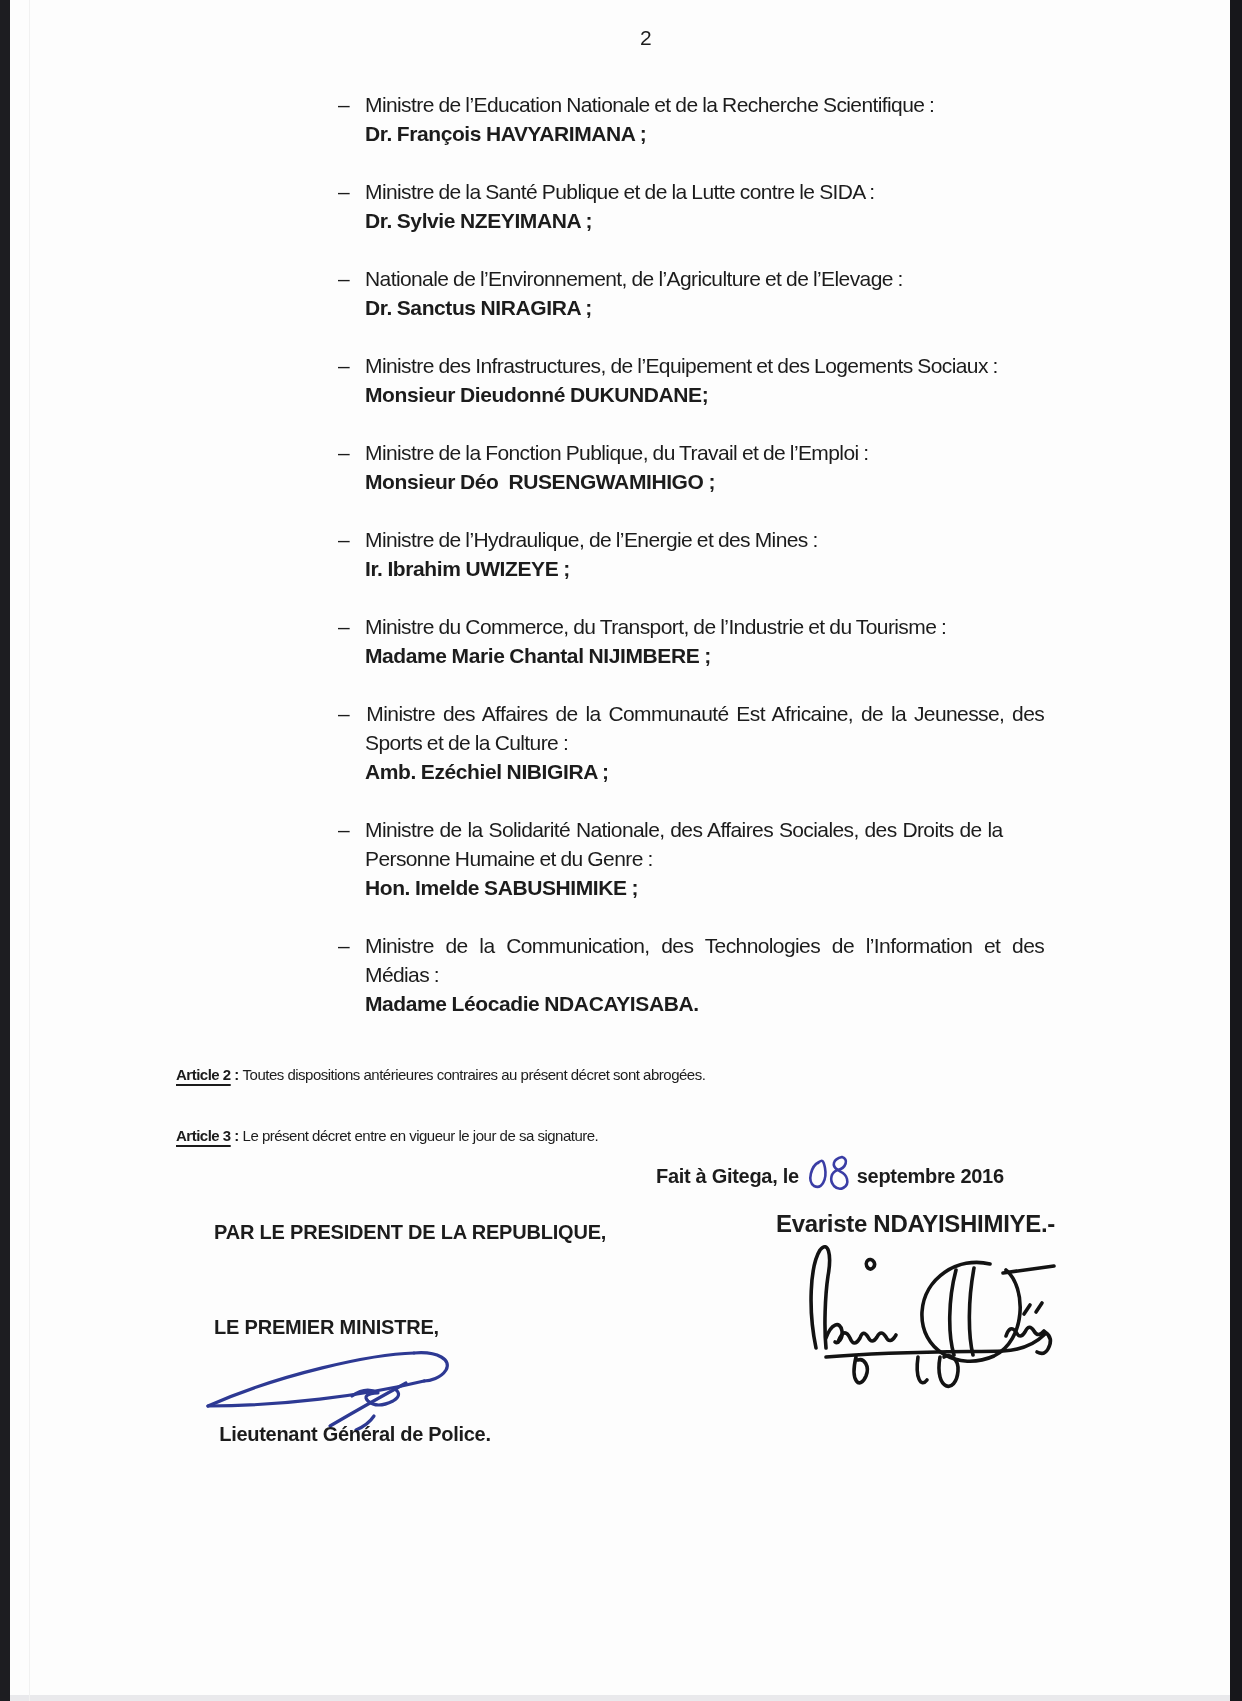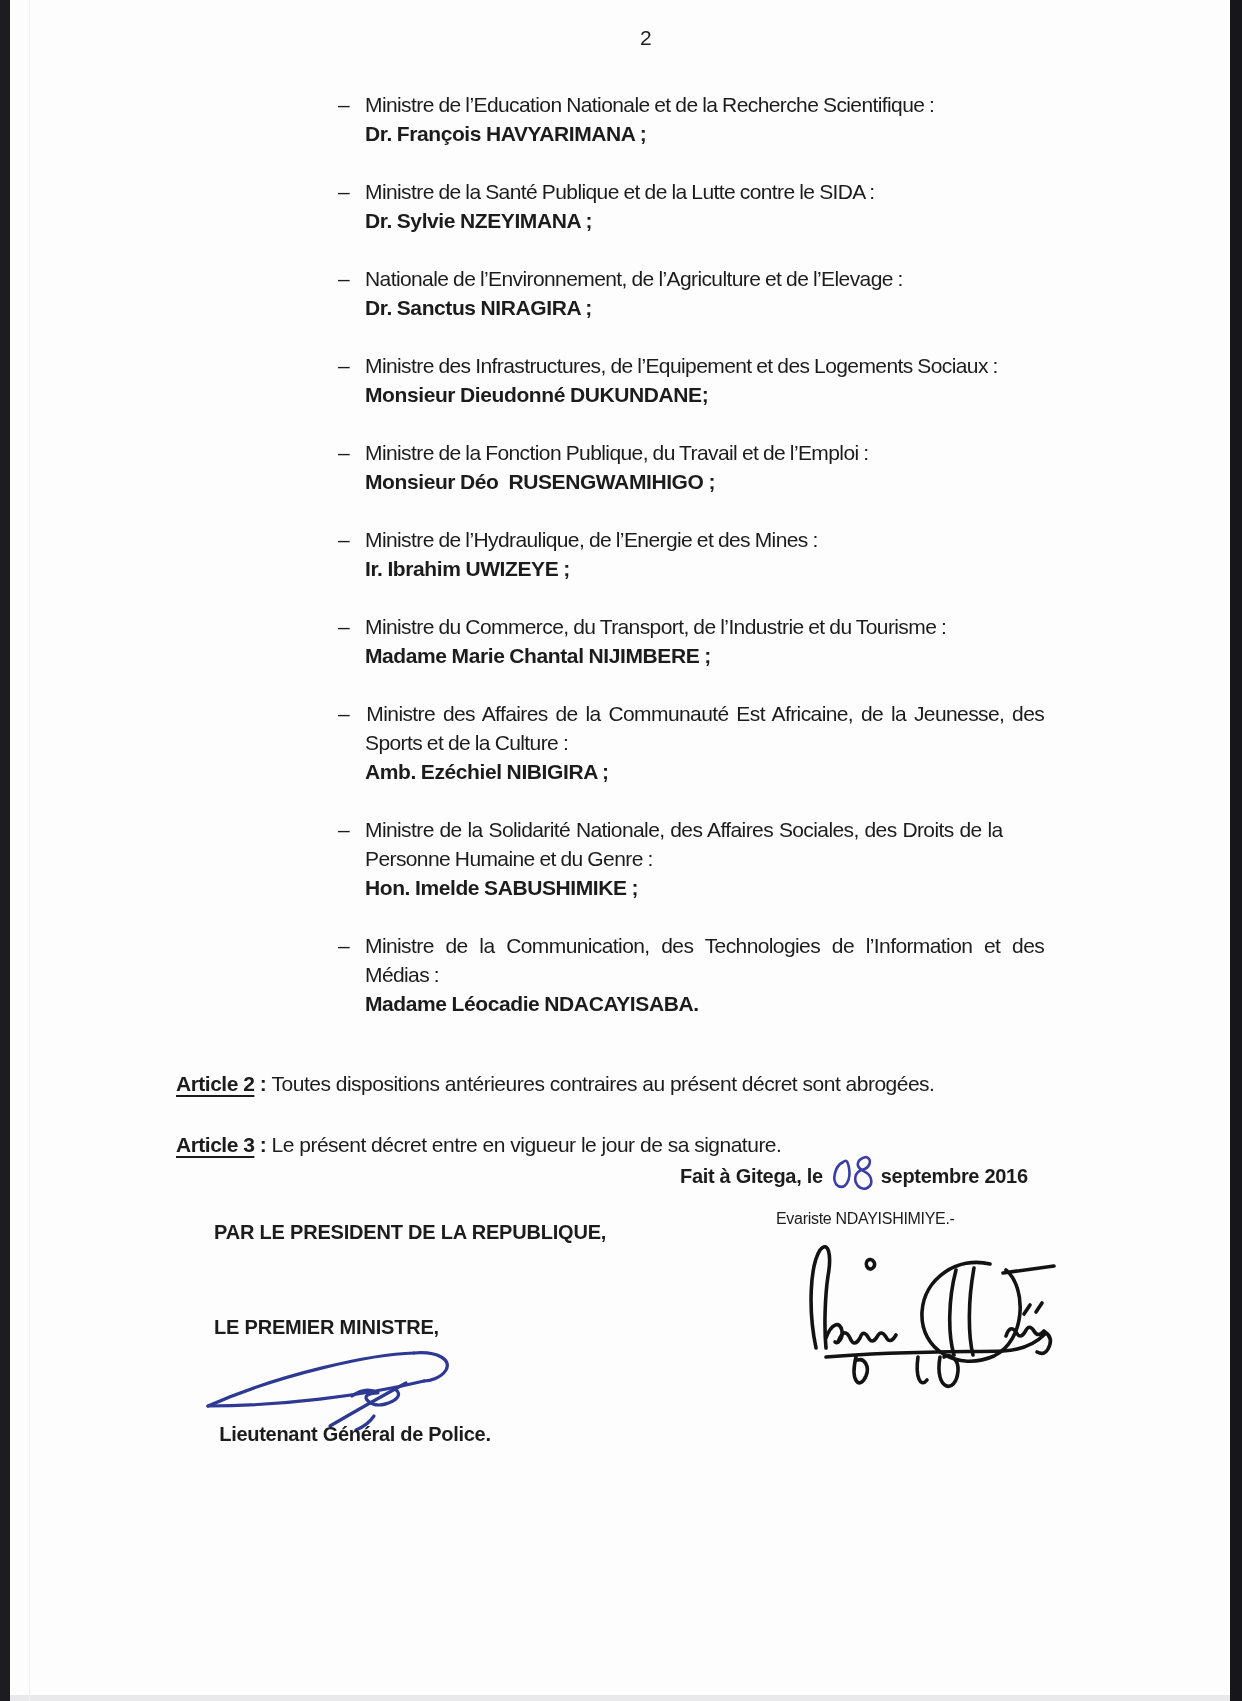--- a/index.html
+++ b/index.html
@@ -19,31 +19,31 @@
              font-size:21px;letter-spacing:-0.6px;word-spacing:-0.5px;line-height:29px;}
   .minister{position:relative;margin:0 1px 29px 0;}
   .minister::before{content:"\2013";position:absolute;left:-27px;top:0;font-size:21px;}
   .t{white-space:pre;}
   .n{white-space:pre;font-weight:700;letter-spacing:-0.4px;}
   .ws-sm{word-spacing:0.6px;}
   .ws-md{word-spacing:2.6px;text-align:right;}
   .ws-lg{word-spacing:6.5px;}
 
   
-  .article{position:absolute;left:176px;font-size:21px;letter-spacing:-0.5px;white-space:nowrap;}
+  .article{position:absolute;left:176px;font-size:15px;letter-spacing:-0.5px;white-space:nowrap;}
   .article-label{font-weight:700;text-decoration:underline;text-decoration-thickness:2px;text-underline-offset:4px;}
   .article-colon{font-weight:700;}
   #article-2{top:1051px;}
   #article-3{top:1112px;}
 
   
-  .date-line{position:absolute;left:680px;top:1158px;display:flex;align-items:center;
+  .date-line{position:absolute;left:656px;top:1158px;display:flex;align-items:center;
              font-weight:700;font-size:20px;letter-spacing:-0.3px;}
   .date-line svg{margin:-8px 3px 0 5px;}
-  .president-name{position:absolute;left:776px;top:1210px;font-weight:400;font-size:16px;letter-spacing:-0.3px;}
+  .president-name{position:absolute;left:776px;top:1210px;font-weight:700;font-size:24px;letter-spacing:-0.3px;}
   .president-signature{position:absolute;left:798px;top:1238px;}
 
   
   .by-president{position:absolute;left:214px;top:1221px;font-weight:700;font-size:20px;letter-spacing:-0.2px;}
   .pm-heading{position:absolute;left:214px;top:1316px;font-weight:700;font-size:20px;letter-spacing:-0.2px;}
   .pm-signature{position:absolute;left:200px;top:1340px;}
   .pm-id{position:absolute;left:190px;top:1420px;width:330px;text-align:center;
          font-weight:700;font-size:20px;letter-spacing:-0.3px;line-height:28px;}
 </style>
 </head>

